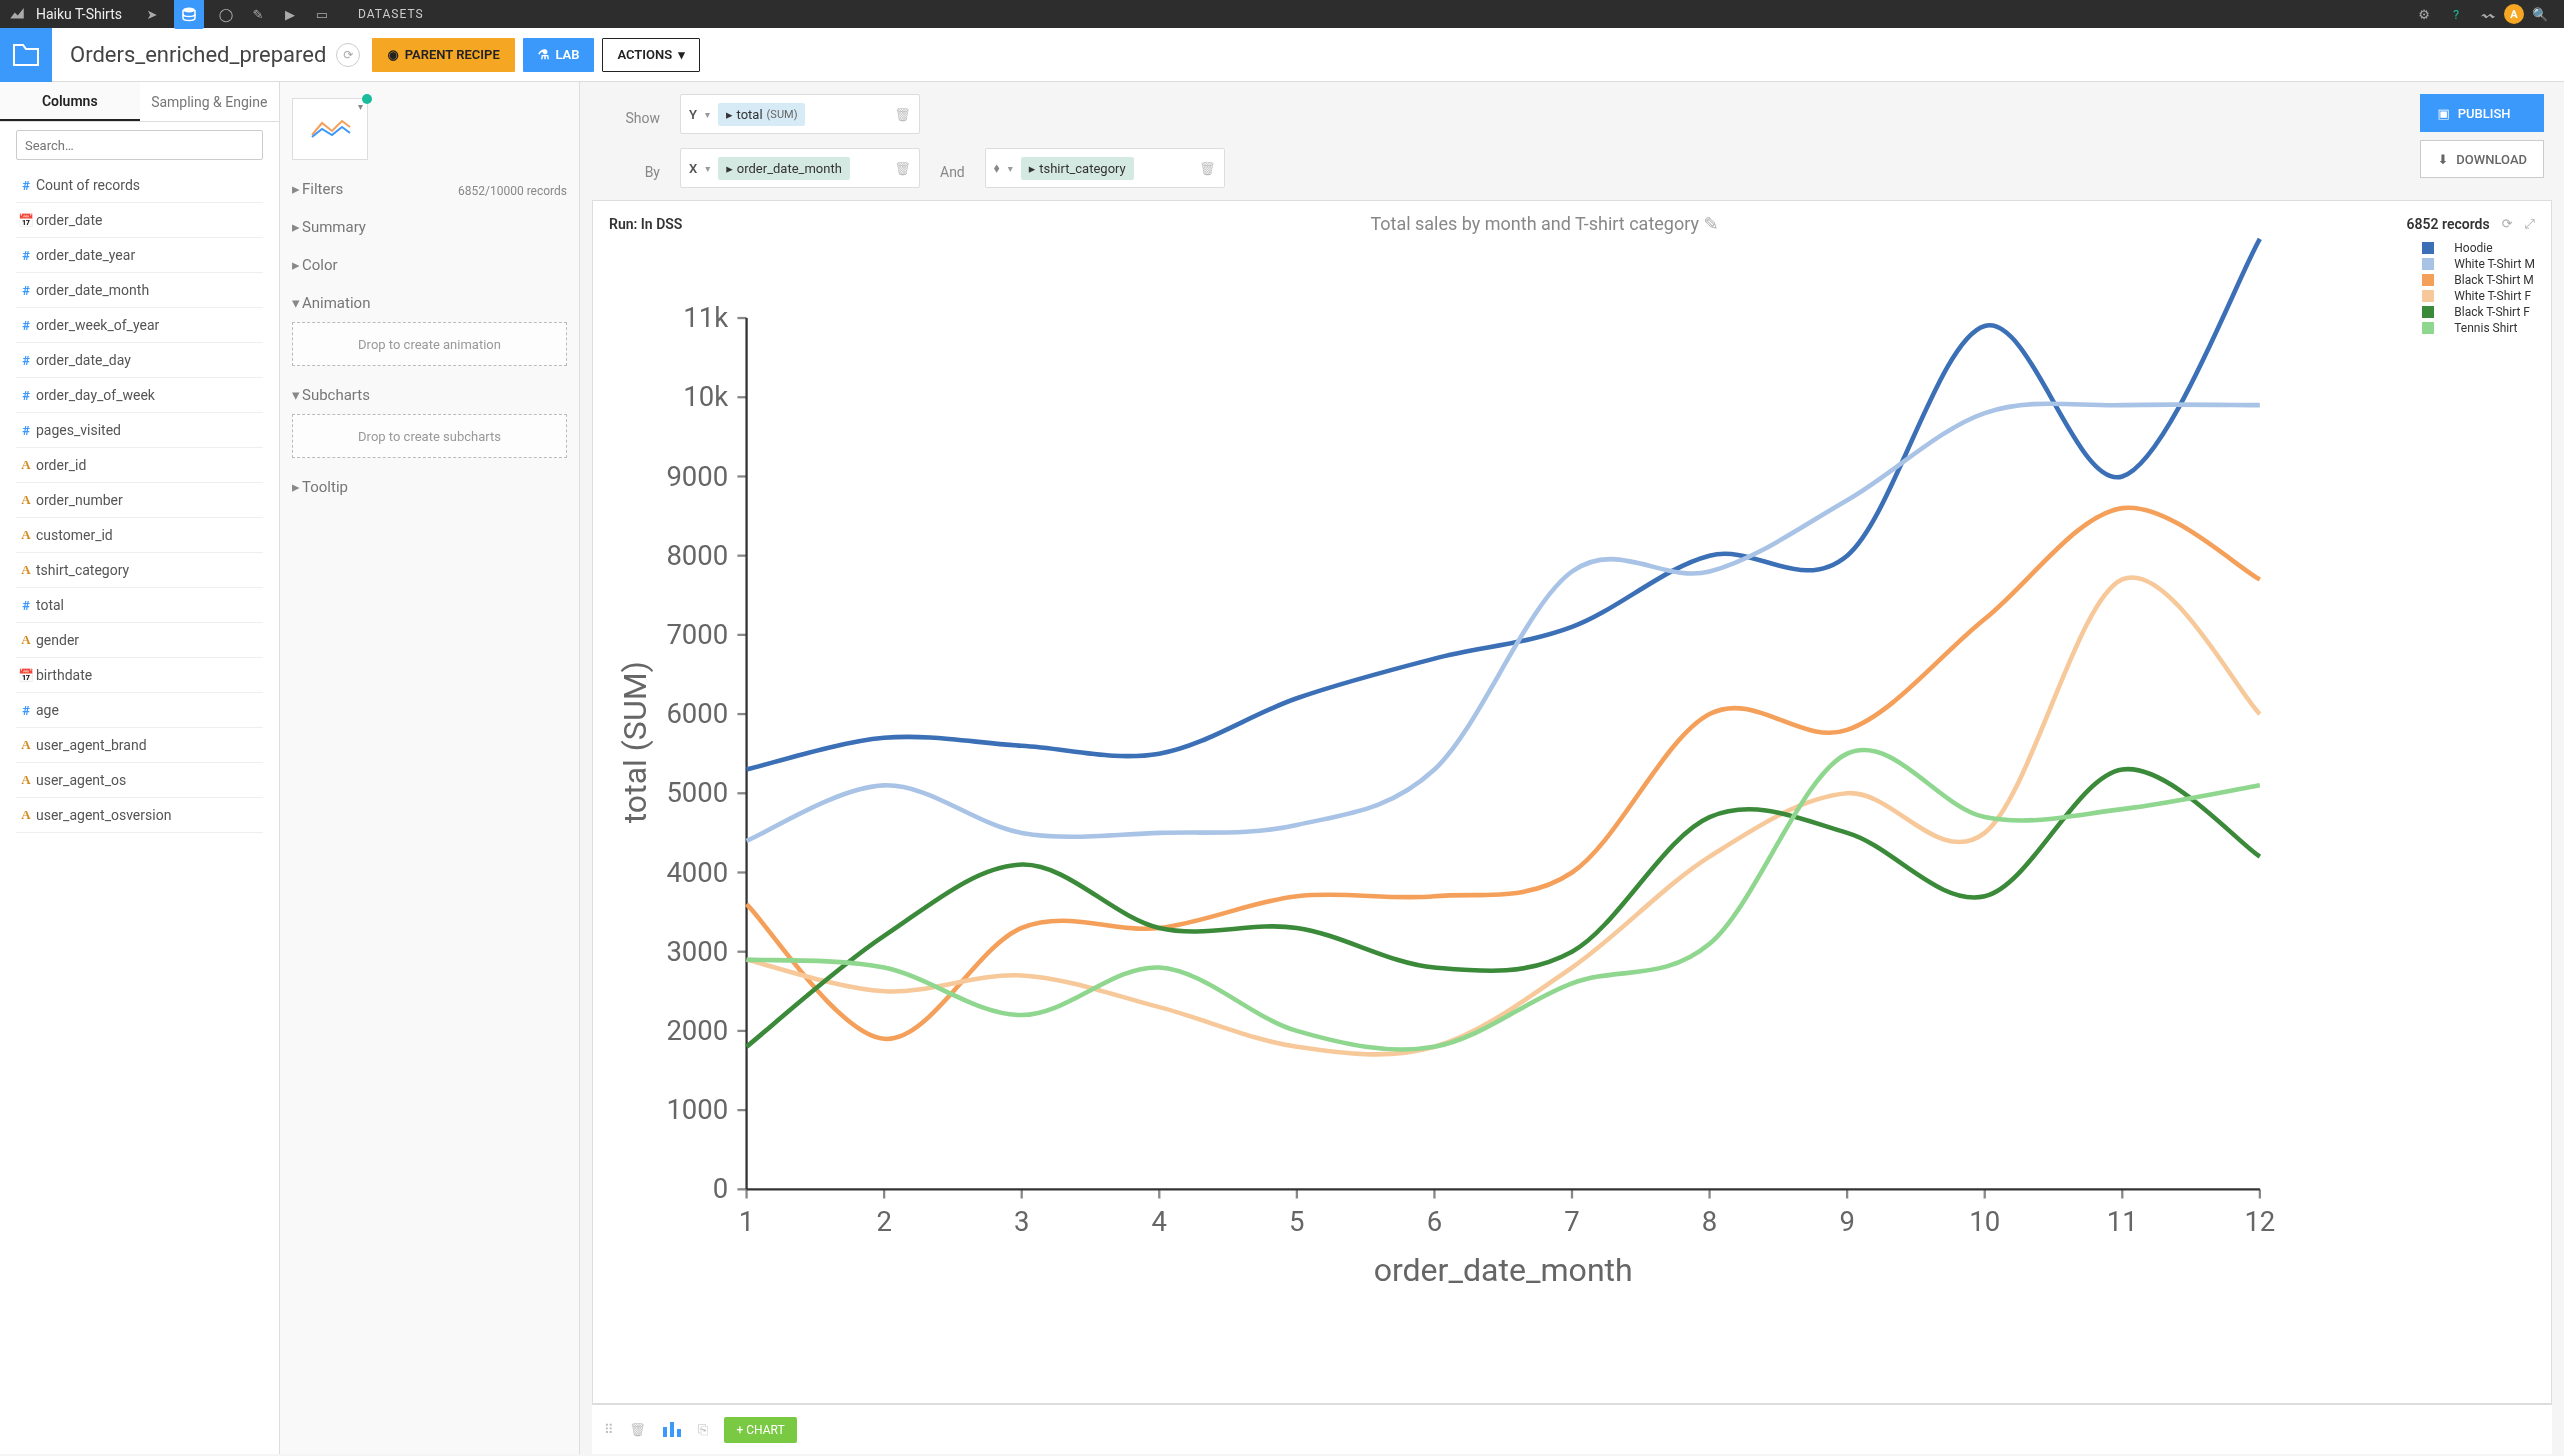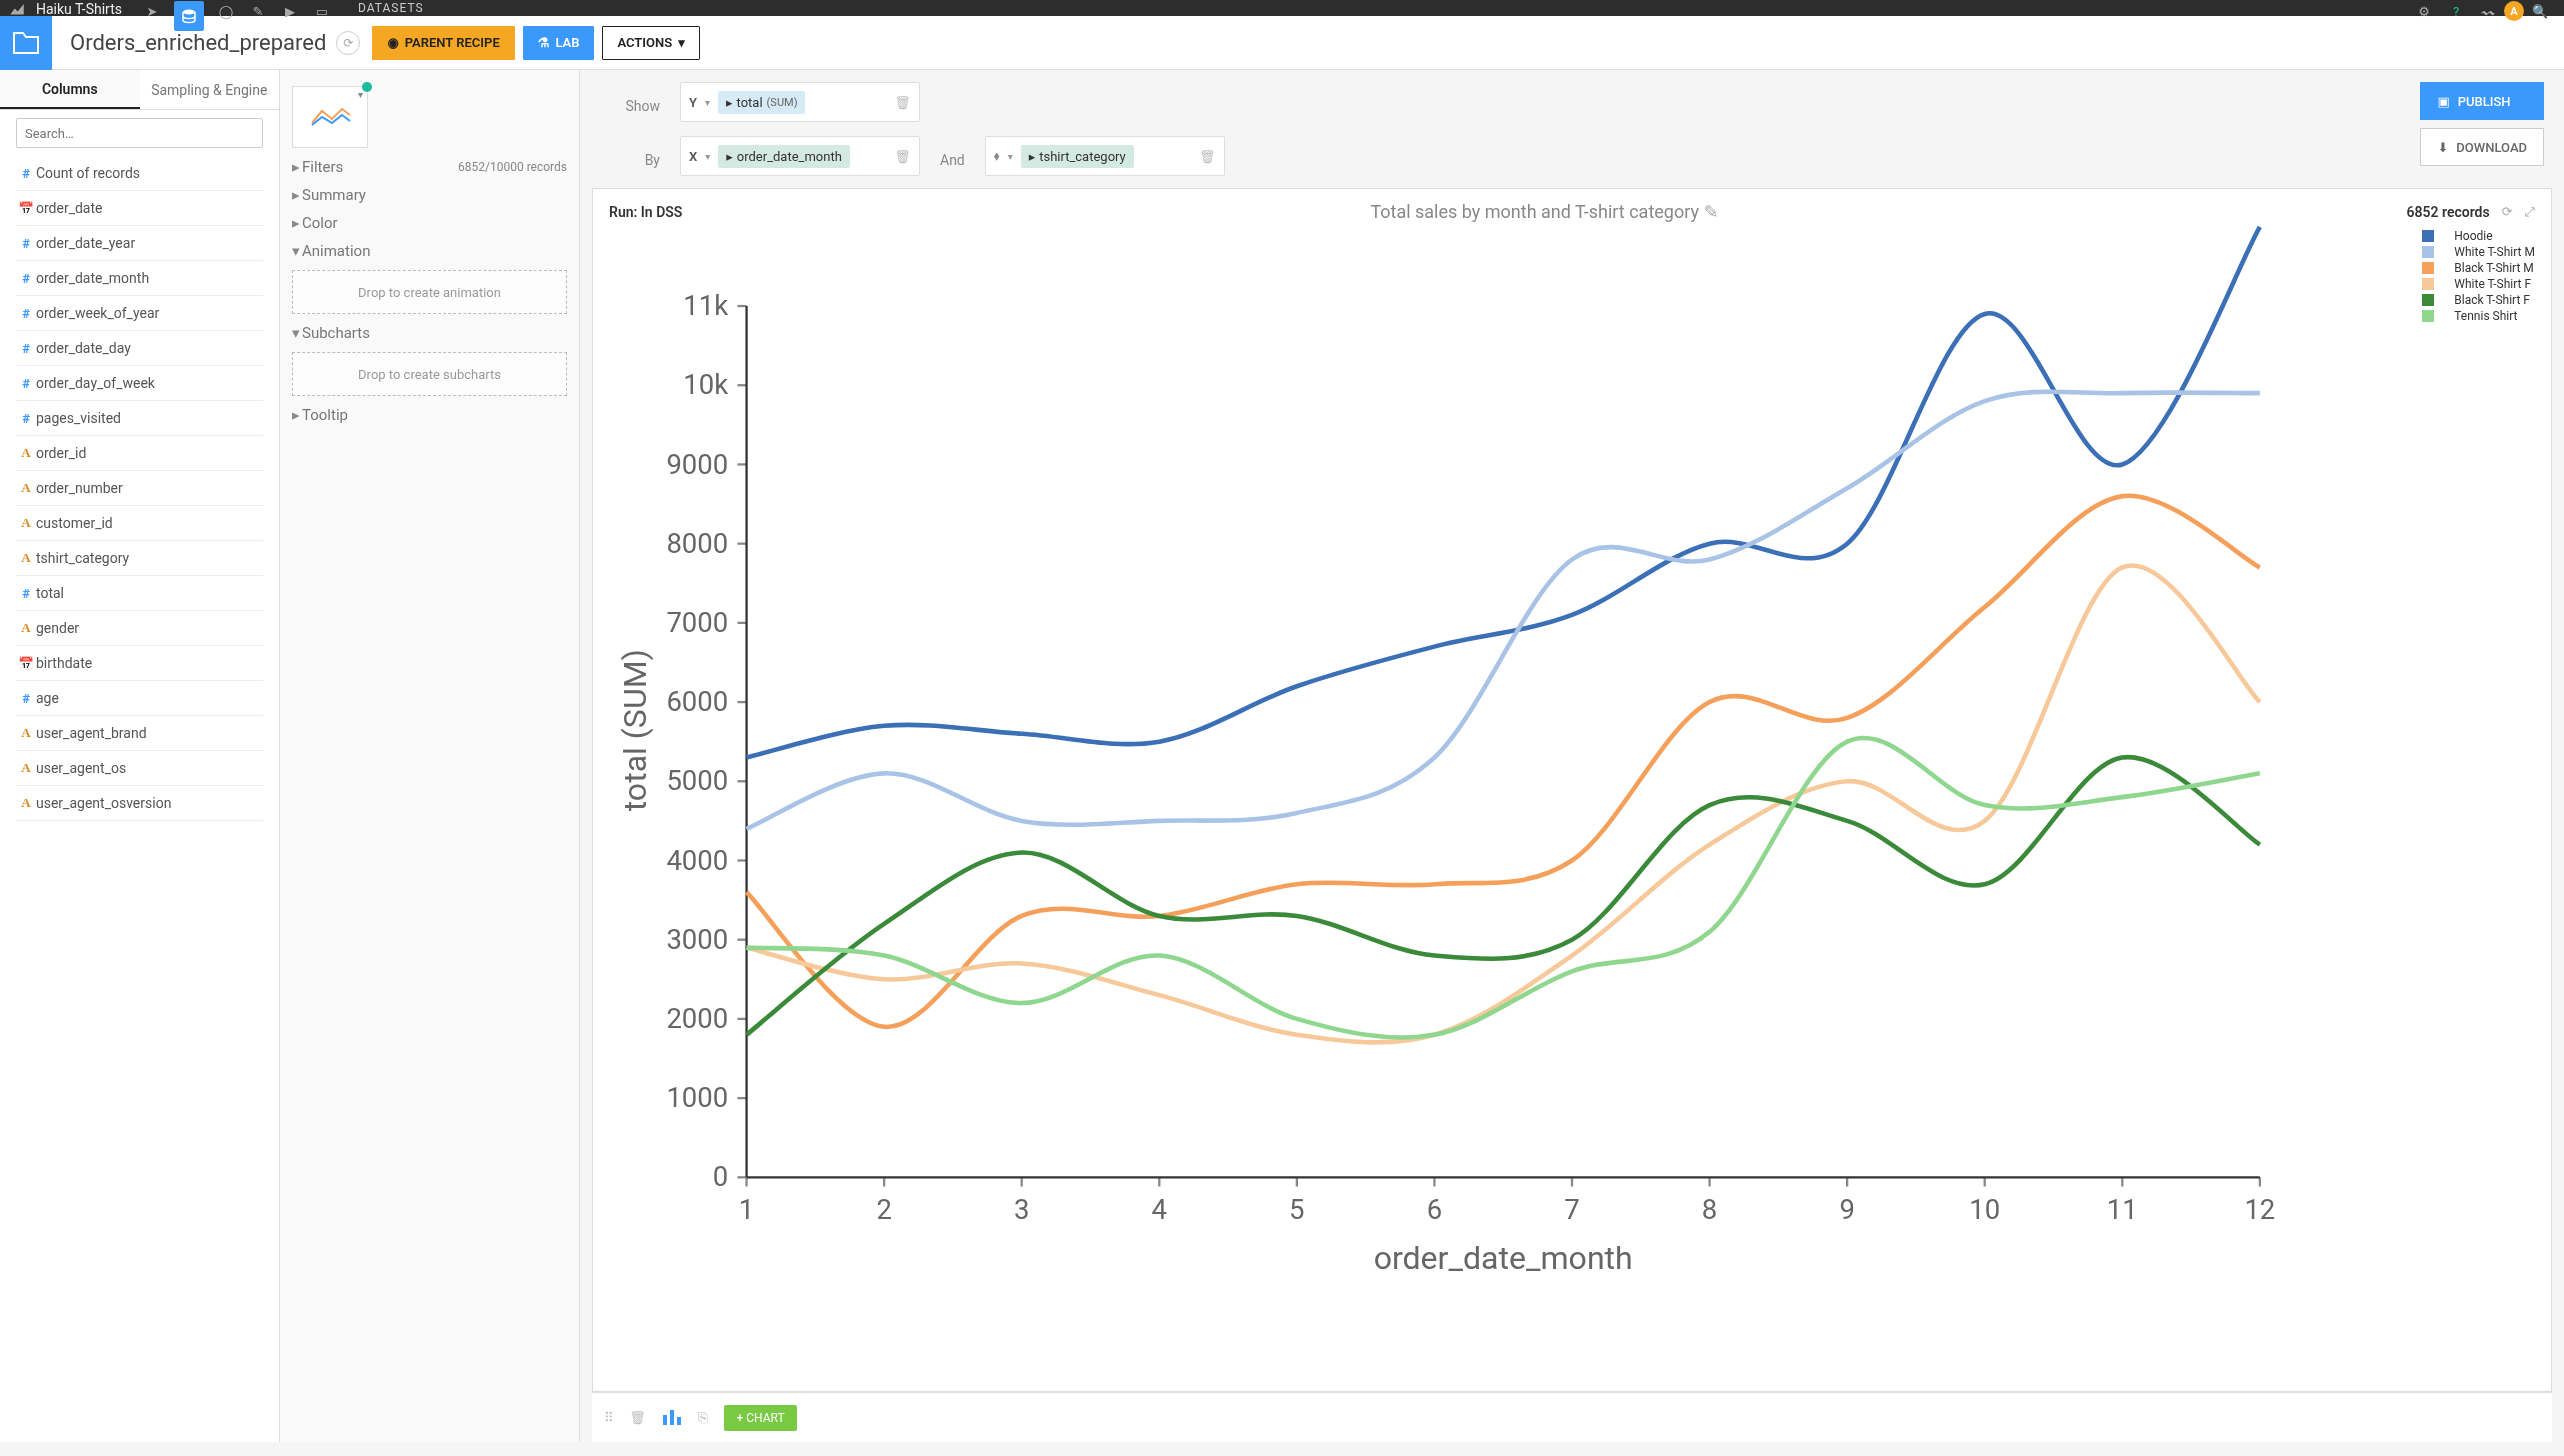--- a/index.html
+++ b/index.html
@@ -1,17 +1,17 @@
 <!DOCTYPE html>
 <html><head>
 <meta charset="utf-8">
 <style>
 *{box-sizing:border-box;margin:0;padding:0;font-family:-apple-system,BlinkMacSystemFont,"Segoe UI",Roboto,Arial,sans-serif}
 body{background:#f5f5f5;color:#333;font-size:13px;overflow:hidden}
-.topbar{background:#2d2d2d;height:16px;display:flex;padding:1px 8px;color:#ccc}
+.topbar{background:#2d2d2d;height:28px;display:flex;align-items:center;padding:1px 8px;color:#ccc}
 .topbar .bird{width:18px;height:18px;margin-right:10px;fill:#aaa}
 .topbar .proj{font-size:14px;color:#eee;margin-right:14px}
 .topbar .ticon{width:20px;height:20px;display:flex;align-items:center;justify-content:center;margin:0 6px;cursor:pointer;color:#aaa}
 .topbar .ticon.active{background:#3b99fc;color:#fff;border-radius:2px;height:30px;width:30px}
 .topbar .tlabel{font-size:12px;letter-spacing:1px;color:#ccc;margin-left:20px}
 .topbar .spacer{flex:1}
 .topbar .avatar{width:20px;height:20px;border-radius:50%;background:#f5a623;color:#fff;display:flex;align-items:center;justify-content:center;font-size:11px;font-weight:bold}
 .header{background:#fff;height:54px;display:flex;align-items:center;border-bottom:1px solid #ddd}
 .header .dsicon{width:52px;height:54px;background:#3b99fc;display:flex;align-items:center;justify-content:center}
 .header .dsname{font-size:22px;color:#444;margin-left:18px;font-weight:400}
@@ -33,21 +33,21 @@
 .searchbox{width:100%;height:30px;border:1px solid #ccc;border-radius:2px;padding:0 8px;font-size:13px;color:#888}
 .collist{flex:1;overflow-y:auto;padding:0 16px 10px}
 .colitem{display:flex;align-items:center;height:35px;border-bottom:1px solid #eee;color:#555;font-size:14px;cursor:grab}
 .colitem .ci{width:20px;color:#999;font-weight:bold;font-size:13px;text-align:center}
 .colitem .ci.hash{color:#3b99fc}
 .colitem .ci.cal{color:#3b99fc}
 .colitem .ci.A{color:#d88b1e;font-family:Georgia,serif}
 .config{width:300px;background:#f9f9f9;border-right:1px solid #ddd;padding:16px 12px;position:relative}
 .thumb{width:76px;height:62px;background:#fff;border:1px solid #ddd;display:flex;align-items:center;justify-content:center;position:relative;cursor:pointer}
 .thumb .dot{position:absolute;top:-5px;right:-5px;width:10px;height:10px;background:#1abc9c;border-radius:50%}
-.cfgsec{margin-top:10px;display:flex;align-items:center;justify-content:space-between;color:#777;font-size:15px;cursor:pointer}
+.cfgsec{margin-top:20px;display:flex;align-items:flex-end;justify-content:space-between;color:#777;font-size:15px;cursor:pointer}
 .cfgsec .caret{width:10px;display:inline-block;color:#888}
 .cfgsec .small{font-size:12px;color:#888}
 .dropzone{margin-top:10px;border:1px dashed #bbb;height:44px;display:flex;align-items:center;justify-content:center;color:#999;font-size:13px;background:#fdfdfd}
 .chartarea{flex:1;display:flex;flex-direction:column;background:#f5f5f5}
 .ctop{padding:12px 20px;display:flex;align-items:flex-start;gap:30px}
 .ctop .lbl{color:#888;font-size:14px;width:60px;text-align:right;padding-top:8px}
 .pill{background:#fff;border:1px solid #ddd;border-radius:2px;height:40px;display:flex;align-items:center;padding:0 8px;gap:8px}
 .pill .axis{font-size:13px;color:#555;font-weight:600}
 .pill .chip{background:#d5e9e3;padding:4px 8px;border-radius:2px;font-size:13px;color:#333;display:flex;align-items:center;gap:4px}
 .pill .chip.blue{background:#d6ebf5}

